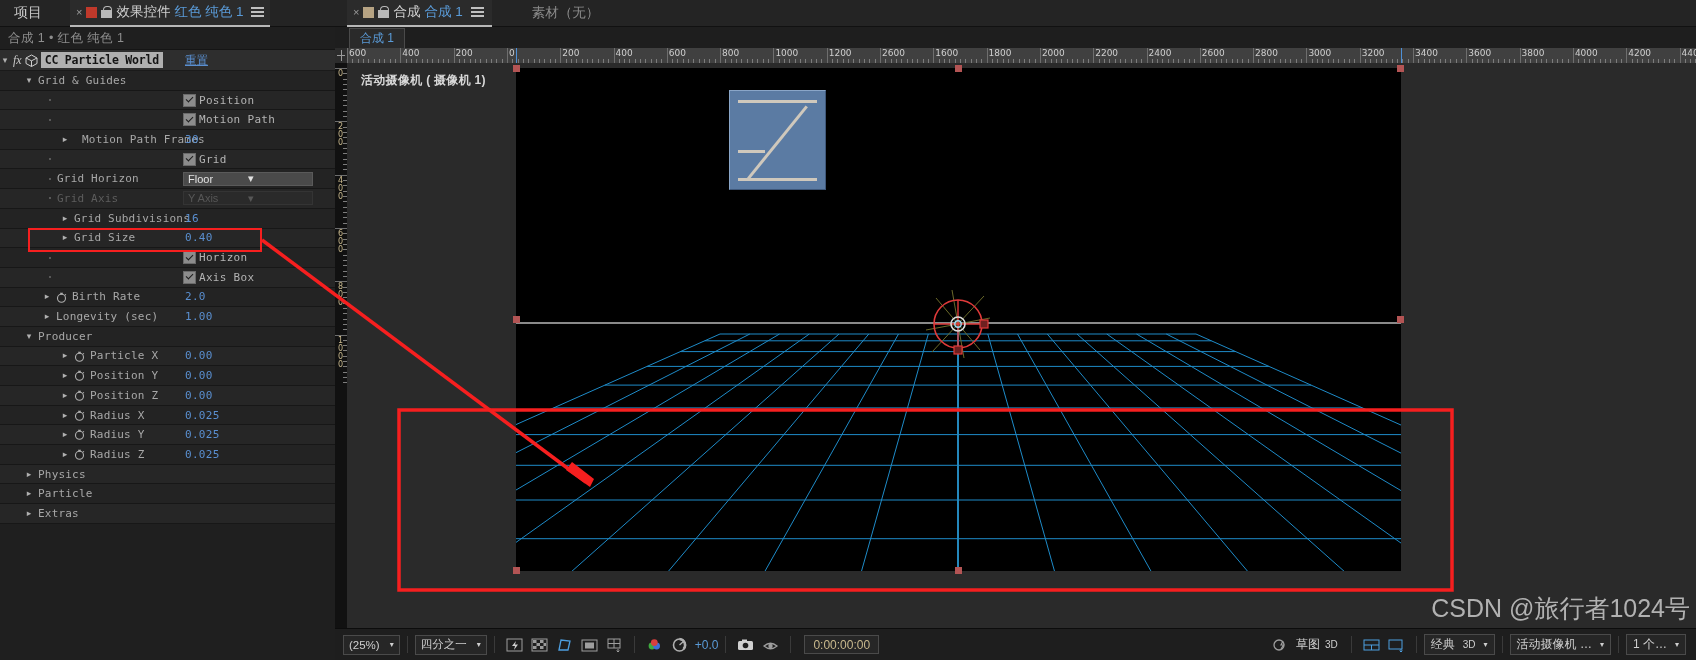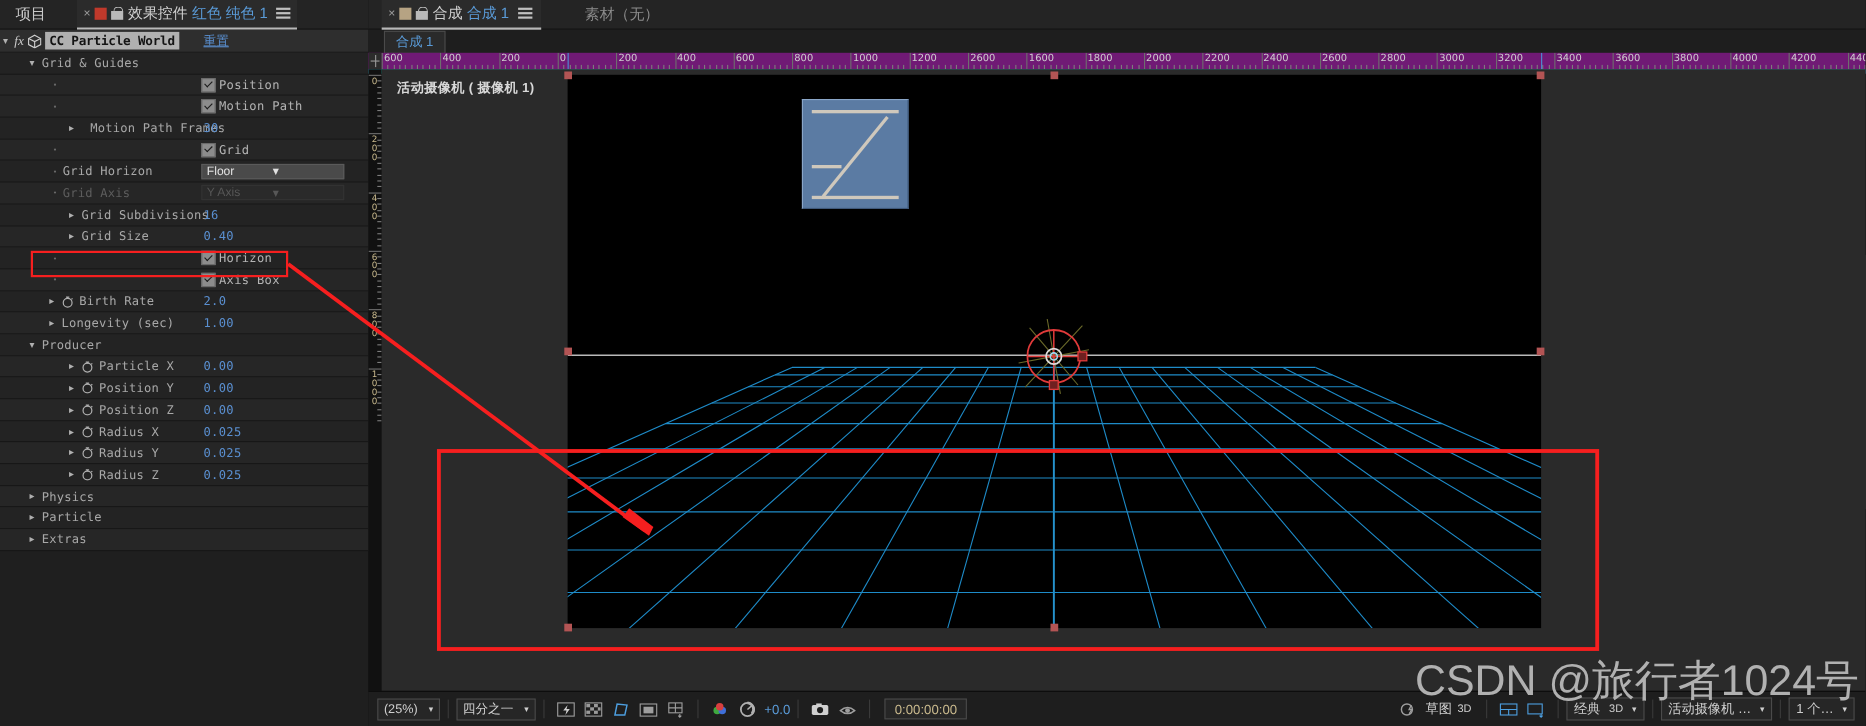--- a/index.html
+++ b/index.html
@@ -116,21 +116,21 @@
   .sw-tan{width:11px;height:11px;background:#b6a383;display:inline-block;}
   .mat-tab{color:#8c8c8c;font-size:13.5px;margin-left:40px;}
 
   #comp-crumbbar{height:22px;background:#1e1e1e;display:flex;align-items:center;padding-left:14px;}
   #comp-crumb{
     border:1px solid #4a4a4a;background:#2a2a2a;color:#5a9bd8;font-size:12px;
     padding:1px 10px;
   }
 
   
-  #hruler{position:absolute;left:0;top:48px;right:0;height:15px;background:#701a75;border-bottom:4px solid #14b8a6;overflow:hidden;}
+  #hruler{position:absolute;left:0;top:48px;right:0;height:15px;background:#404040;border-bottom:4px solid #14b8a6;overflow:hidden;}
   #hruler .corner{position:absolute;left:0;top:0;width:12px;height:15px;background:#2c2c2c;}
   #hruler .corner:after{content:"";position:absolute;left:2px;top:7px;width:8px;height:1px;background:#9a9a9a;}
   #hruler .corner:before{content:"";position:absolute;left:6px;top:2px;width:1px;height:11px;background:#9a9a9a;}
   .htick{position:absolute;bottom:0;width:1px;height:4px;background:#7c7c7c;}
   .htick.major{height:15px;background:#6e6e6e;}
   .hlab{position:absolute;top:0px;color:#cfcfcf;font-size:9px;font-family:"DejaVu Sans","Liberation Sans",sans-serif;}
   .hmark{position:absolute;top:0;width:1px;height:15px;background:#4d8fd6;}
 
   #vruler{position:absolute;left:0;top:63px;width:12px;bottom:31px;background:#111;overflow:hidden;}
   .vtick{position:absolute;right:0;height:1px;width:4px;background:#7c7c7c;}
@@ -166,21 +166,21 @@
   .timefield{border:1px solid #4a4a4a;background:#262626;height:17px;display:flex;
              align-items:center;padding:0 8px;color:#c9b98d;font-size:12px;margin-left:6px;}
   .bt-flat{display:flex;align-items:center;gap:5px;color:#cfcfcf;font-size:12px;
            padding:0 6px;height:19px;}
   .bt-box{display:flex;align-items:center;border:1px solid #4a4a4a;background:#262626;
           height:19px;padding:0 6px;gap:8px;color:#cfcfcf;font-size:12px;}
 
   
   #overlay{position:absolute;left:0;top:0;width:1696px;height:660px;pointer-events:none;}
   #watermark{
-    position:absolute;right:6px;top:592px;color:#bdbdbd;font-size:39px;
+    position:absolute;right:6px;top:592px;color:#bdbdbd;font-size:25px;
     font-family:"Liberation Sans","DejaVu Sans",sans-serif;opacity:.92;
   }
 </style>
 </head>
 <body>
 
 <div id="left-panel">
 
   <div id="left-tabbar">
     <div class="tab-title" id="proj-tab">项目</div>
@@ -191,20 +191,21 @@
       <span class="ec-label">效果控件</span>
       <span class="ec-item">红色 纯色 1</span>
       <span class="hamb">
           <i></i>
           <i></i>
           <i></i>
         </span>
     </div>
   </div>
 
+  <div id="left-breadcrumb">合成 1 • 红色 纯色 1</div>
 
   <div id="fx-header">
     <span class="caret">▾</span>
     <span class="fx-glyph">fx</span>
     <span class="cube-ico">
       <svg width="13" height="13" viewBox="0 0 13 13">
           <path d="M6.5 1 12 4v5.5L6.5 12.5 1 9.5V4z" fill="none" stroke="#cfcfcf" stroke-width="1"></path>
           <path d="M1 4l5.5 2.8L12 4M6.5 6.8v5.7" fill="none" stroke="#cfcfcf" stroke-width="1"></path>
         </svg>
     </span>

